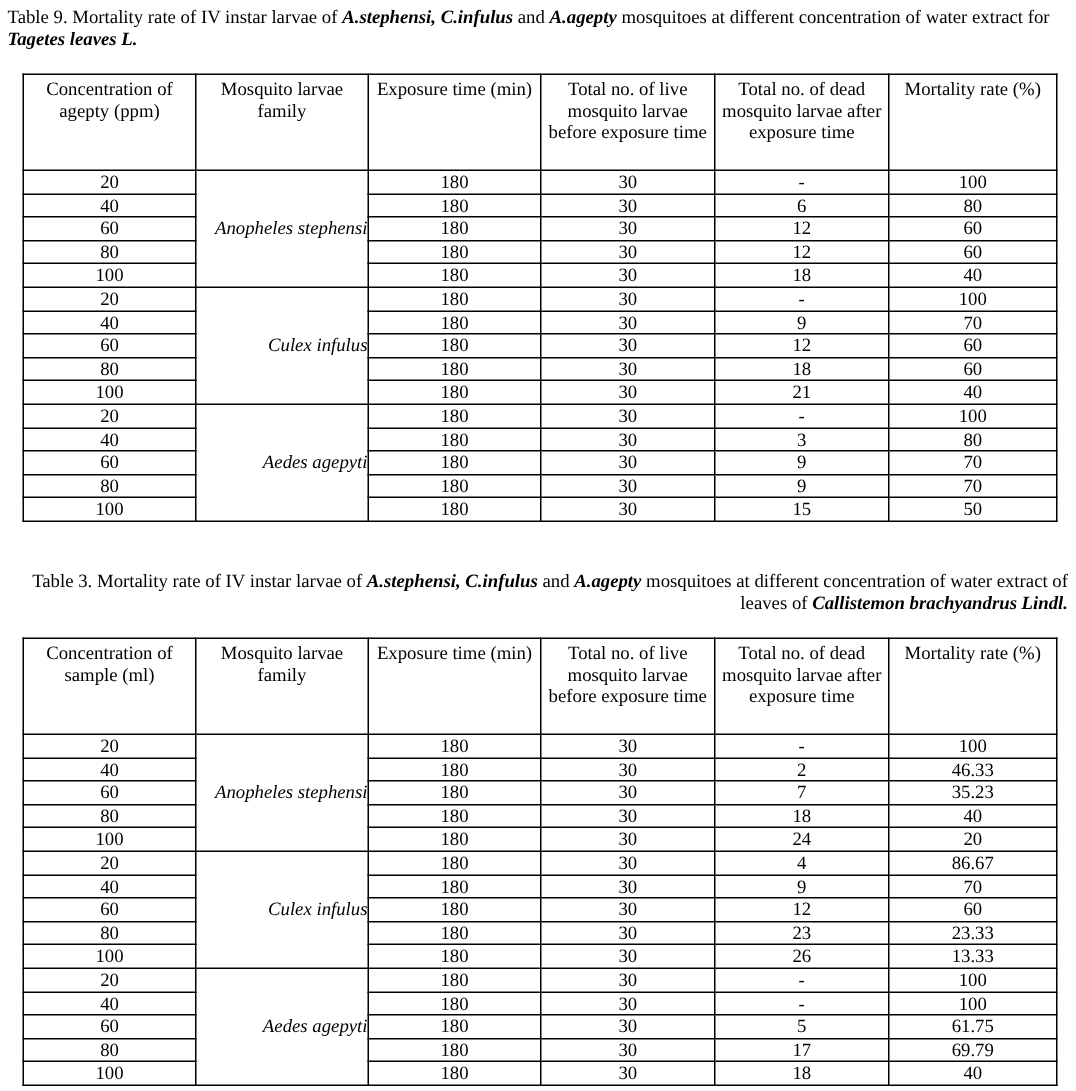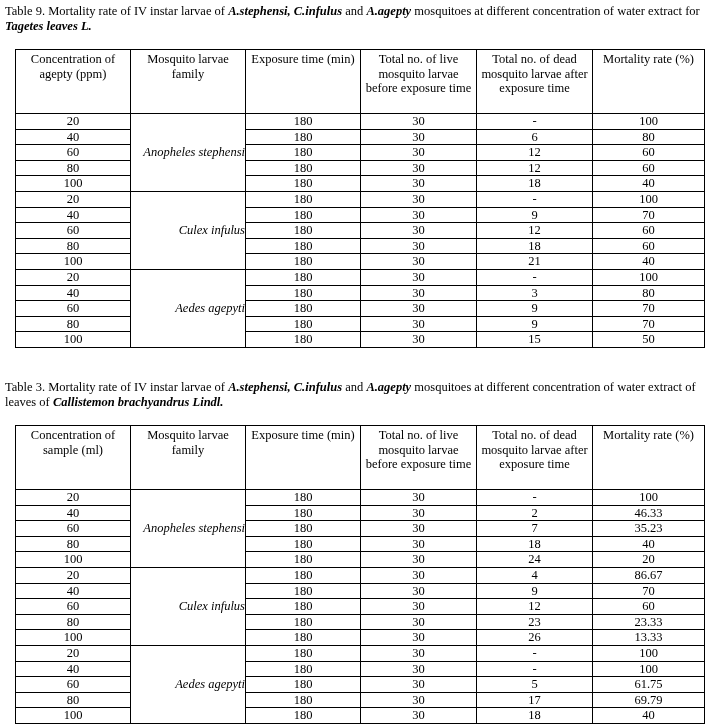--- a/index.html
+++ b/index.html
@@ -3,21 +3,21 @@
 <meta charset="utf-8">
 <style>
   html, body { margin: 0; padding: 0; background: #ffffff; }
   body {
     width: 717px; height: 727px; position: relative; overflow: hidden;
     font-family: "Liberation Serif", serif; color: #000; font-size: 12.5px;
   }
   .caption { position: absolute; line-height: 15px; font-size: 12.5px; }
   .caption i { font-style: italic; font-weight: bold; }
   #cap2 { left: 5px; top: 4px; width: 705px; text-align: left; }
-  #cap3 { left: 5px; top: 380px; width: 707px; text-align: left; }
+  #cap3 { left: 5px; top: 380px; width: 707px; text-align: right; }
 
   table.data {
     position: absolute; left: 15px; width: 689px;
     border-collapse: collapse; table-layout: fixed;
   }
   #table2 { top: 49px; }
   #table3 { top: 425px; }
   table.data td, table.data th {
     border: 1px solid #000; text-align: center; vertical-align: top;
     padding: 0; font-weight: normal; line-height: 14.6px; font-size: 12.5px;

